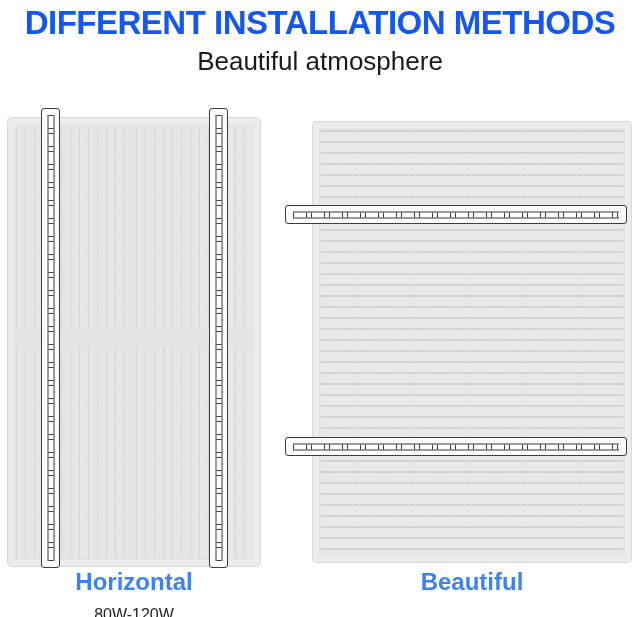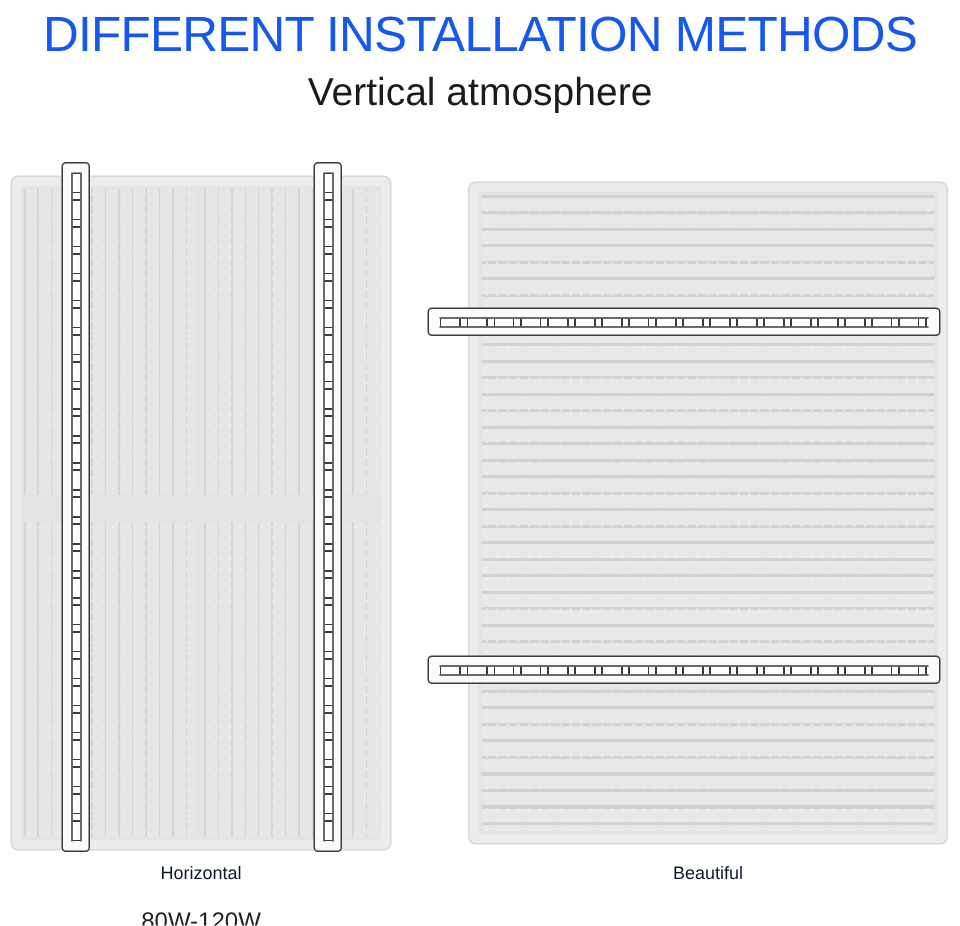--- a/index.html
+++ b/index.html
@@ -21,21 +21,21 @@
   }
 
   
   .title {
     position: absolute;
     top: 4px;
     left: 0;
     width: 640px;
     text-align: center;
     font-size: 33px;
-    font-weight: normal;
+    font-weight: bold;
     color: #1657f0;
     letter-spacing: -0.5px;
     font-family: "Liberation Sans", sans-serif;
     white-space: nowrap;
   }
   .subtitle {
     position: absolute;
     top: 46px;
     left: 0;
     width: 640px;
@@ -143,41 +143,41 @@
     box-sizing: border-box;
   }
 
   
   .caption {
     position: absolute;
     text-align: center;
     font-family: "Liberation Sans", sans-serif;
   }
   .caption .name {
-    font-size: 12px;
-    font-weight: normal;
-    color: #0f172a;
+    font-size: 24px;
+    font-weight: bold;
+    color: #3b82f6;
     display: block;
     line-height: 22px;
   }
   .caption .watt {
     font-size: 16px;
     color: #222222;
     display: block;
     line-height: 18px;
     margin-top: 13px;
   }
 </style>
 </head>
 <body>
 
 <div class="page">
 
   <div class="title">DIFFERENT INSTALLATION METHODS</div>
-  <div class="subtitle">Vertical atmosphere</div>
+  <div class="subtitle">Beautiful atmosphere</div>
 
   <div class="panel" style="left:8px; top:118px; width:252px; height:448px;">
     <div class="panel-inner">
 
       <div class="cellblock" style="left:2px; top:2px; width:114px; height:204px;">
         <div class="stripes-v"></div>
         <div class="dotfield"></div>
       </div>
       <div class="cellblock" style="left:122px; top:2px; width:116px; height:204px;">
         <div class="stripes-v"></div>

